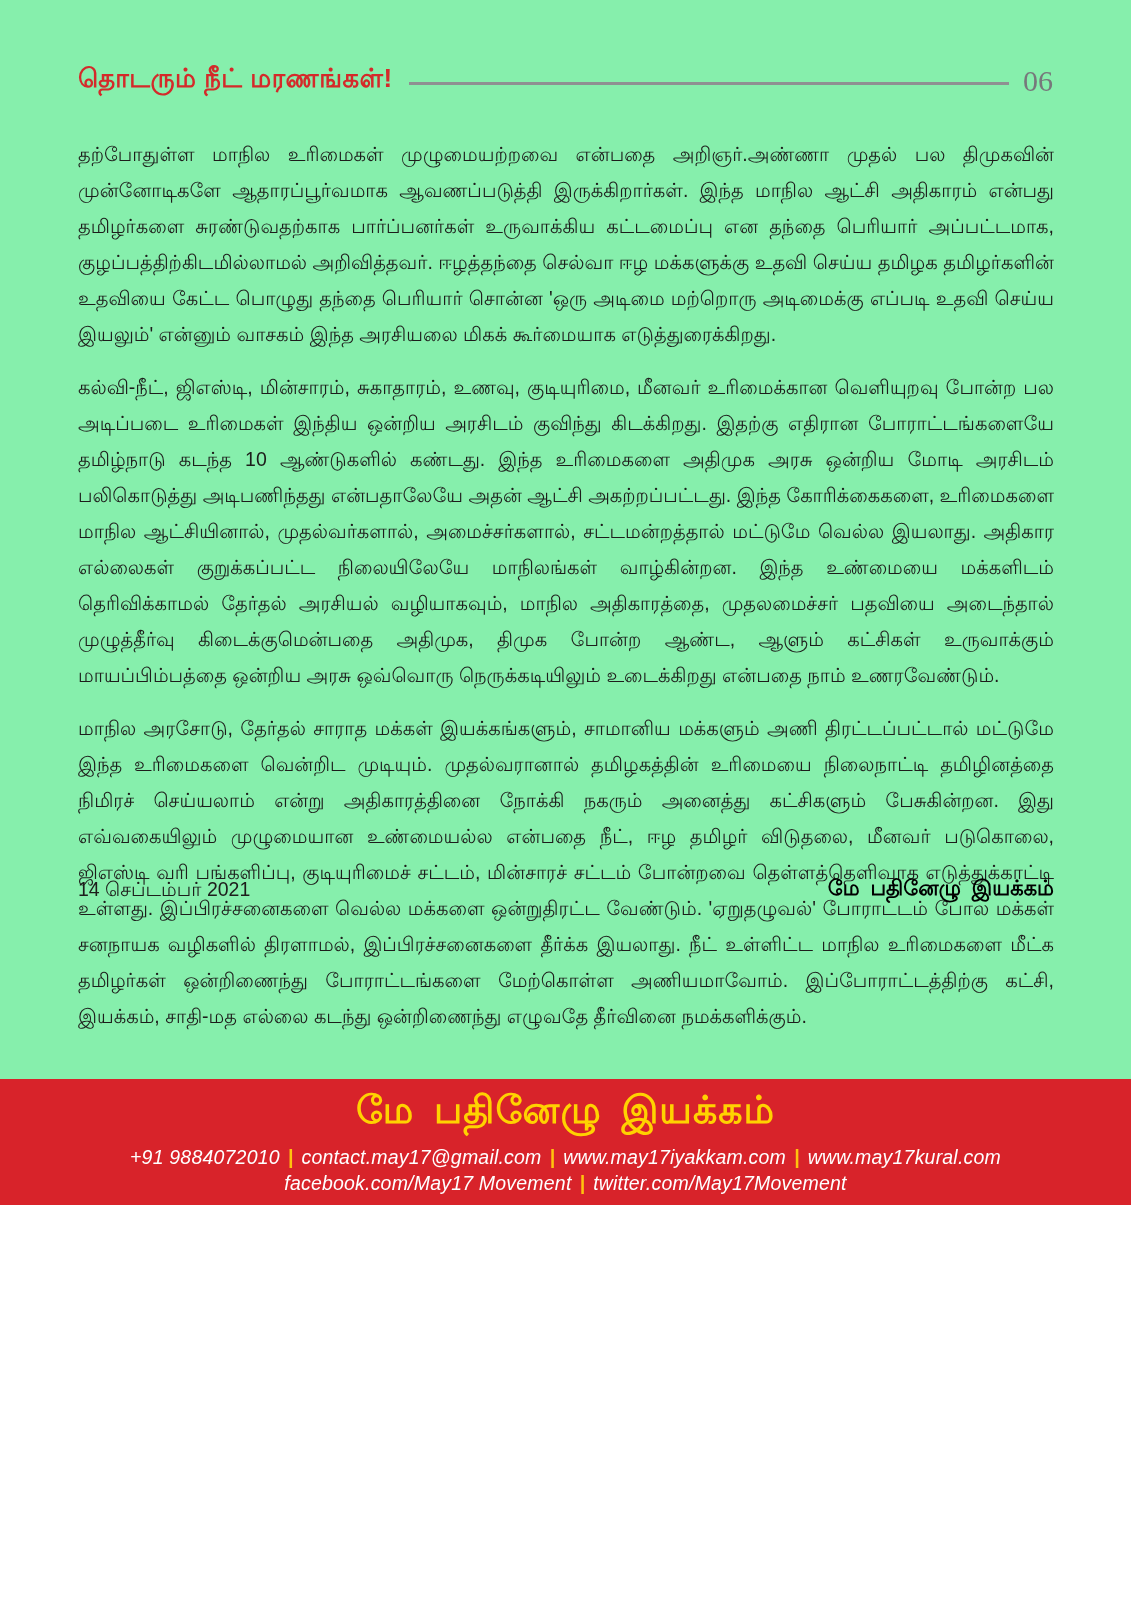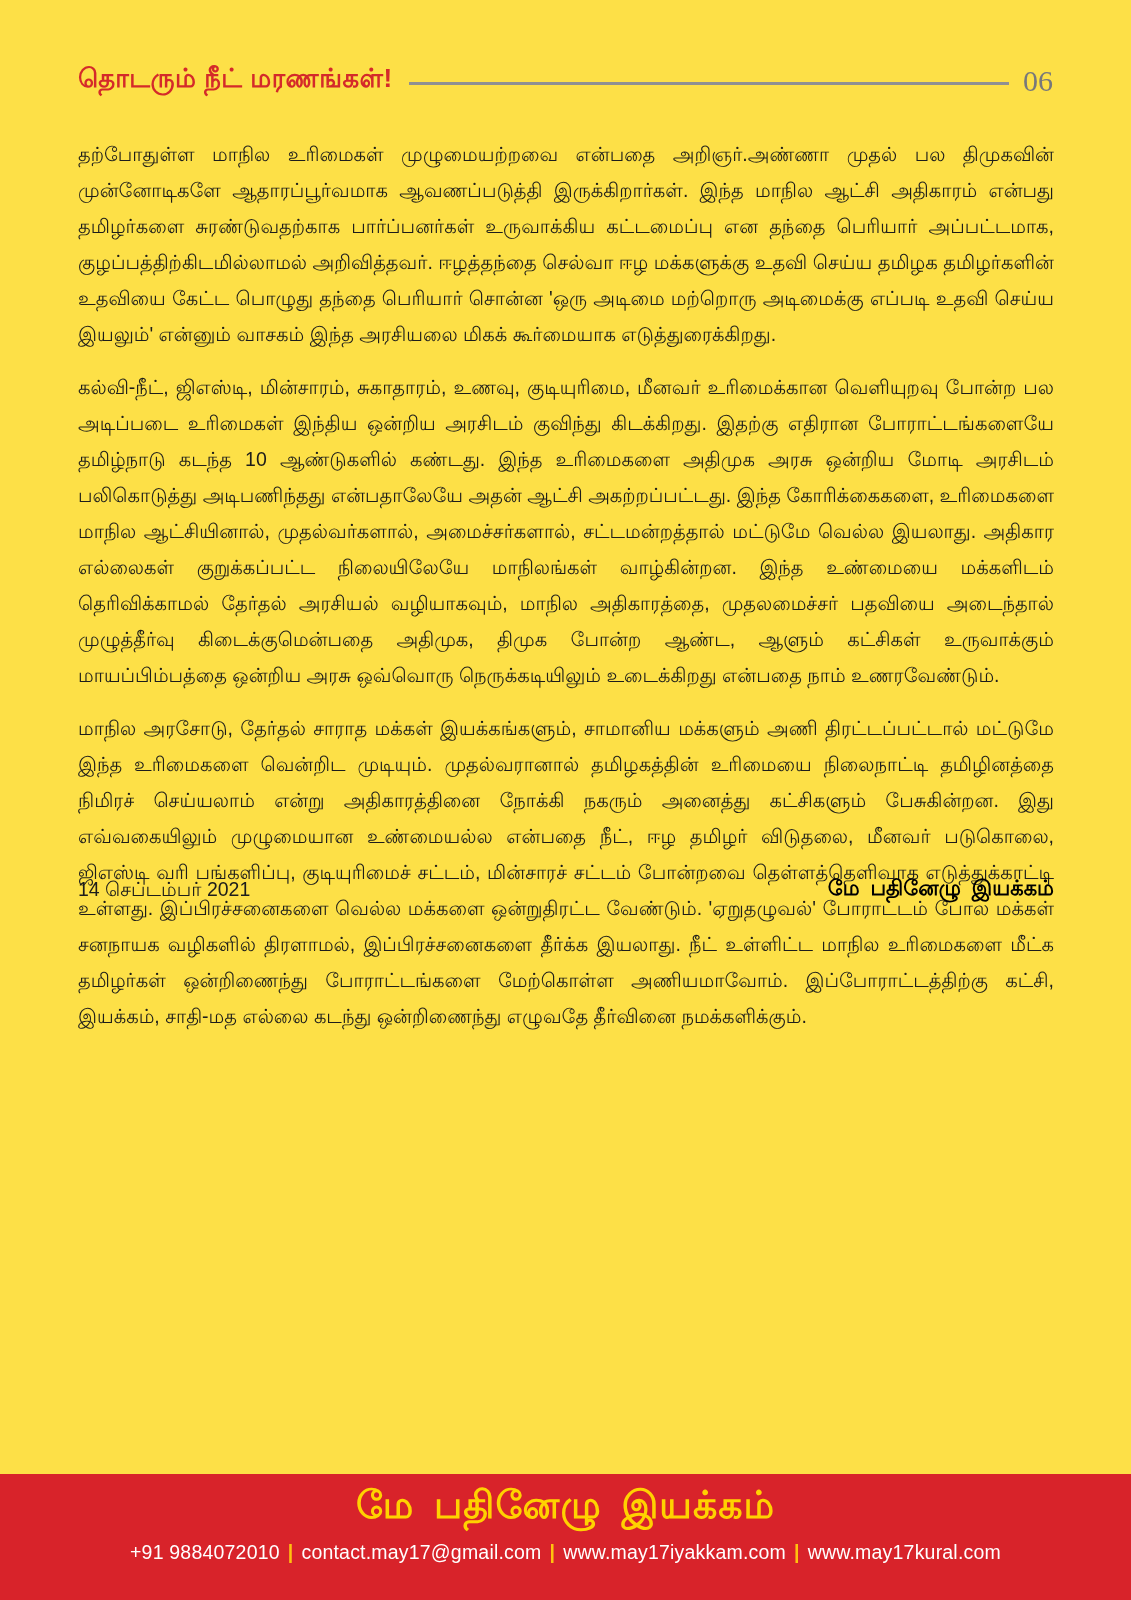--- a/index.html
+++ b/index.html
@@ -4,22 +4,22 @@
 <style>
   html, body {
     margin: 0;
     padding: 0;
     background: #ffffff;
     font-family: "Liberation Sans", sans-serif;
   }
   .page {
     position: relative;
     width: 1131px;
-    height: 1600px;
-    background: #fde047;
+    height: 1205px;
+    background: #86efac;
     overflow: hidden;
   }
   
   .header {
     position: absolute;
     top: 62px;
     left: 78px;
     right: 78px;
     display: flex;
     align-items: center;
@@ -93,20 +93,21 @@
     font-weight: bold;
     font-size: 38px;
     margin-top: 10px;
     letter-spacing: 1px;
     word-spacing: 8px;
   }
   .footer-line {
     font-size: 19.5px;
     margin-top: 9px;
     letter-spacing: 0.2px;
+    font-style: italic;
   }
   .footer-line2 {
     margin-top: 3px;
   }
   .sep {
     color: #ffc20e;
     font-weight: bold;
     margin: 0 8px;
   }
 </style>
@@ -130,15 +131,18 @@
   <div class="sign-row">
     <span class="date-text">14 செப்டம்பர் 2021</span>
     <span class="signature-text">மே பதினேழு இயக்கம்</span>
   </div>
 
   <div class="footer">
     <div class="footer-org">மே பதினேழு இயக்கம்</div>
     <div class="footer-line">
       <span>+91 9884072010</span><span class="sep">|</span><span>contact.may17@gmail.com</span><span class="sep">|</span><span>www.may17iyakkam.com</span><span class="sep">|</span><span>www.may17kural.com</span>
     </div>
+    <div class="footer-line footer-line2">
+      <span>facebook.com/May17 Movement</span><span class="sep">|</span><span>twitter.com/May17Movement</span>
+    </div>
   </div>
 
 </div>
 
 </body></html>

